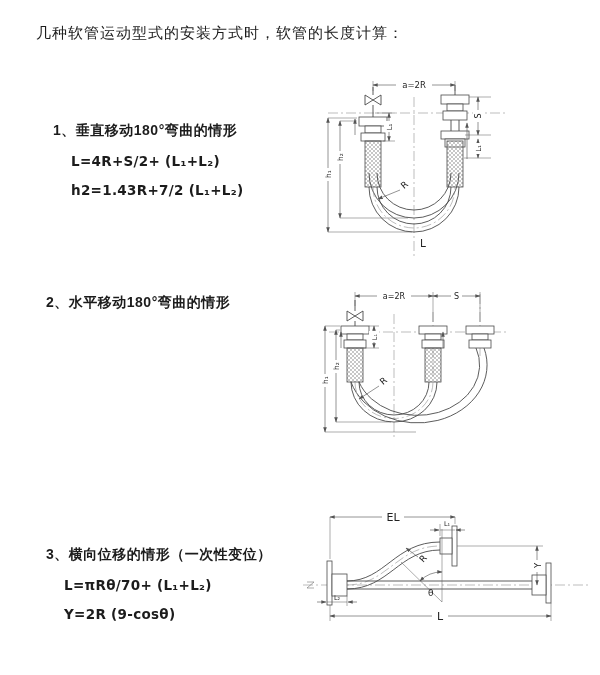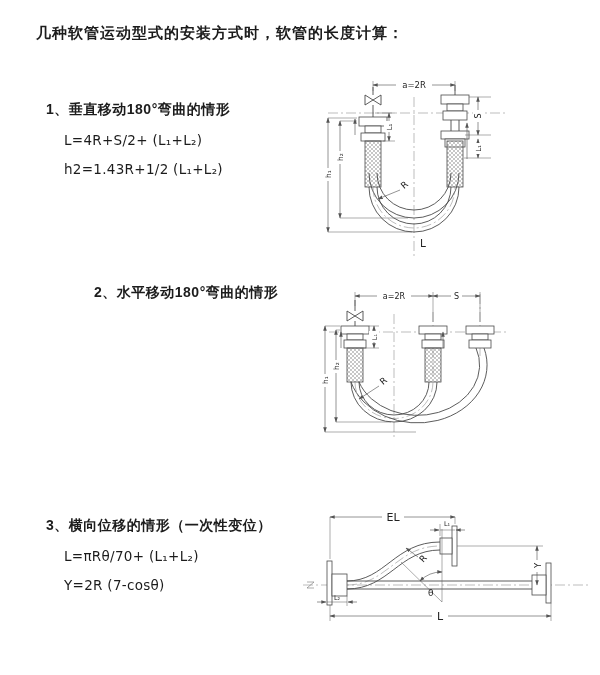--- a/index.html
+++ b/index.html
@@ -4,32 +4,32 @@
 <style>
   html,body { margin:0; padding:0; }
   body {
     width:600px; height:675px; position:relative; overflow:hidden;
     background:#ffffff;
     font-family:"Liberation Sans","DejaVu Sans",sans-serif;
     color:#1c1c1c;
   }
   .title {
     position:absolute; left:36px; top:24px; margin:0;
-    font-size:15px; font-weight:700; letter-spacing:1px;
+    font-size:15px; font-weight:400; letter-spacing:1px;
   }
   .sec { position:absolute; left:46px; width:270px; }
   .sec-heading { margin:0; font-size:14px; font-weight:700; letter-spacing:0.5px; }
   .formula {
-    margin-left:18px; margin-top:13px; font-size:13.5px; font-weight:400;
+    margin-left:18px; margin-top:13px; font-size:13.5px; font-weight:700;
     font-family:"DejaVu Sans","Liberation Sans",sans-serif; letter-spacing:0.3px;
     white-space:nowrap;
   }
-  #sec1 { top:101px; }
-  #sec2 { top:284px;margin-left:48px; }
-  #sec3 { top:517px; }
+  #sec1 { top:122px;margin-left:7px; }
+  #sec2 { top:294px; }
+  #sec3 { top:546px; }
   .diagram { position:absolute; }
   #dia1 { left:312px; top:73px; }
   #dia2 { left:311px; top:286px; }
   #dia3 { left:297px; top:504px; }
   
   .cl   { stroke:#909090; stroke-width:0.6; fill:none; stroke-dasharray:10 3 2 3; }
   .dw   { stroke:#4a4a4a; stroke-width:0.9; fill:none; }
   .fit  { stroke:#4a4a4a; stroke-width:0.8; fill:#ffffff; }
   .braid{ fill:url(#hatch); stroke:#4a4a4a; stroke-width:0.8; }
   .dim  { stroke:#5a5a5a; stroke-width:0.65; fill:none; }
@@ -38,21 +38,21 @@
   .lbl  { font-family:"DejaVu Sans",sans-serif; fill:#222222; }
 </style>
 </head>
 <body>
 
 <h1 class="title">几种软管运动型式的安装方式时，软管的长度计算：</h1>
 
 <section class="sec" id="sec1">
   <h2 class="sec-heading">1、垂直移动180°弯曲的情形</h2>
   <div class="formula">L=4R+S/2+ (L₁+L₂)</div>
-  <div class="formula">h2=1.43R+1/2 (L₁+L₂)</div>
+  <div class="formula">h2=1.43R+7/2 (L₁+L₂)</div>
 </section>
 
 <svg class="diagram" id="dia1" width="272" height="185" viewBox="0 0 272 185">
   <defs>
     <pattern id="hatch" width="4" height="4" patternUnits="userSpaceOnUse">
       <path d="M0,4 L4,0 M0,0 L4,4" stroke="#8f8f8f" stroke-width="0.5"></path>
     </pattern>
     <marker id="arr" viewBox="0 0 10 10" refX="9" refY="5" markerWidth="8" markerHeight="8" orient="auto-start-reverse">
       <path d="M0,1.5 L10,5 L0,8.5 z" fill="#555555"></path>
     </marker>
@@ -175,21 +175,21 @@
     <text class="lbl" font-size="7.5" text-anchor="middle" x="25" y="83" transform="rotate(-90 25,80)">h₂</text>
 
     <path class="dim" d="M68,100 L48,113" marker-end="url(#arr)"></path>
     <text class="lbl" font-size="9" x="70" y="100" transform="rotate(-40 70,97)">R</text>
   </g>
 </svg>
 
 <section class="sec" id="sec3">
   <h2 class="sec-heading">3、横向位移的情形（一次性变位）</h2>
   <div class="formula">L=πRθ/70+ (L₁+L₂)</div>
-  <div class="formula">Y=2R (7-cosθ)</div>
+  <div class="formula">Y=2R (9-cosθ)</div>
 </section>
 
 <svg class="diagram" id="dia3" width="300" height="135" viewBox="0 0 300 135">
   <g>
     <path class="cl" d="M6,81 H294"></path>
     <path class="cl" d="M50,81 C90,81 100,42 143,42"></path>
   </g>
   <g>
     <rect class="fit" x="30" y="57" width="5" height="44"></rect>
     <rect class="fit" x="35" y="70" width="15" height="22"></rect>

